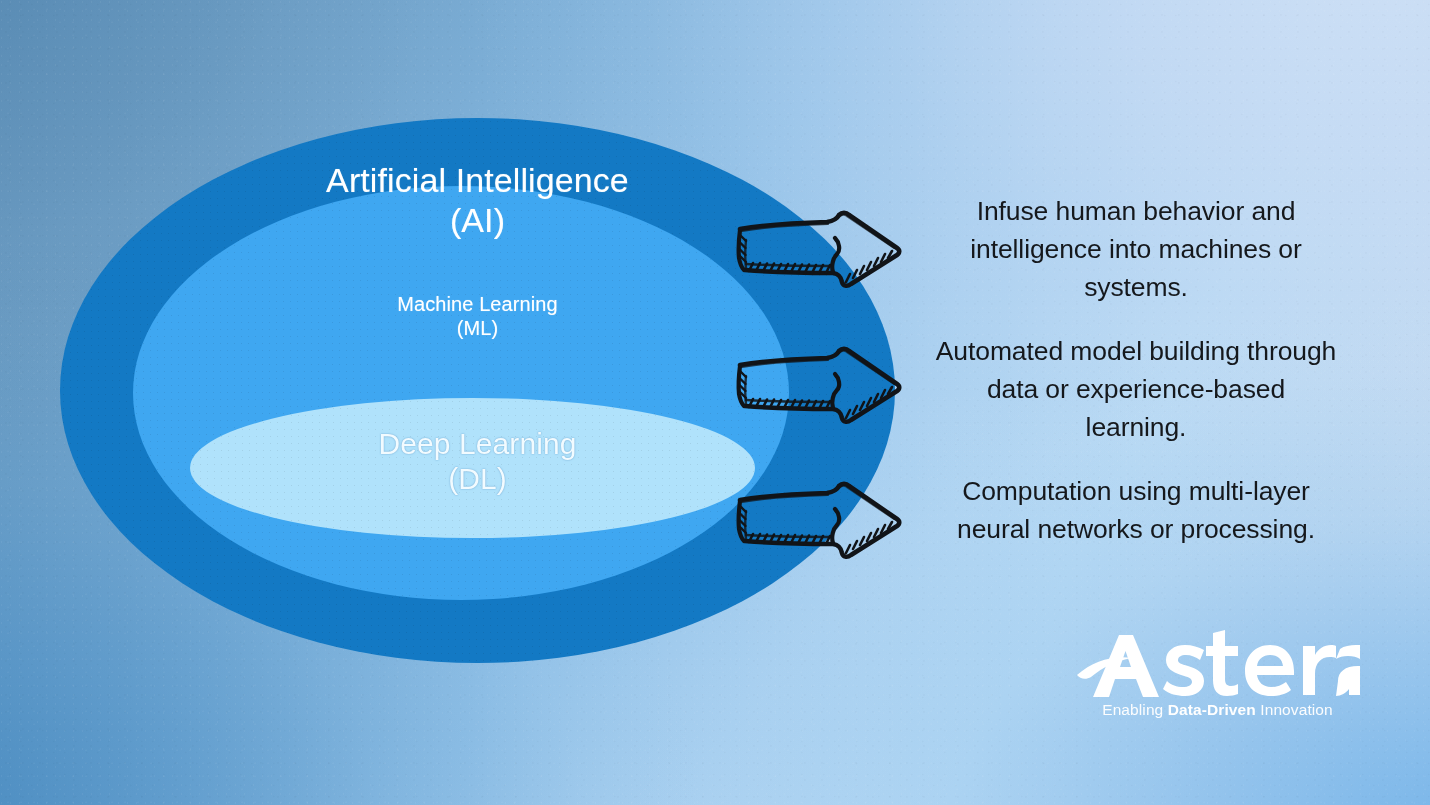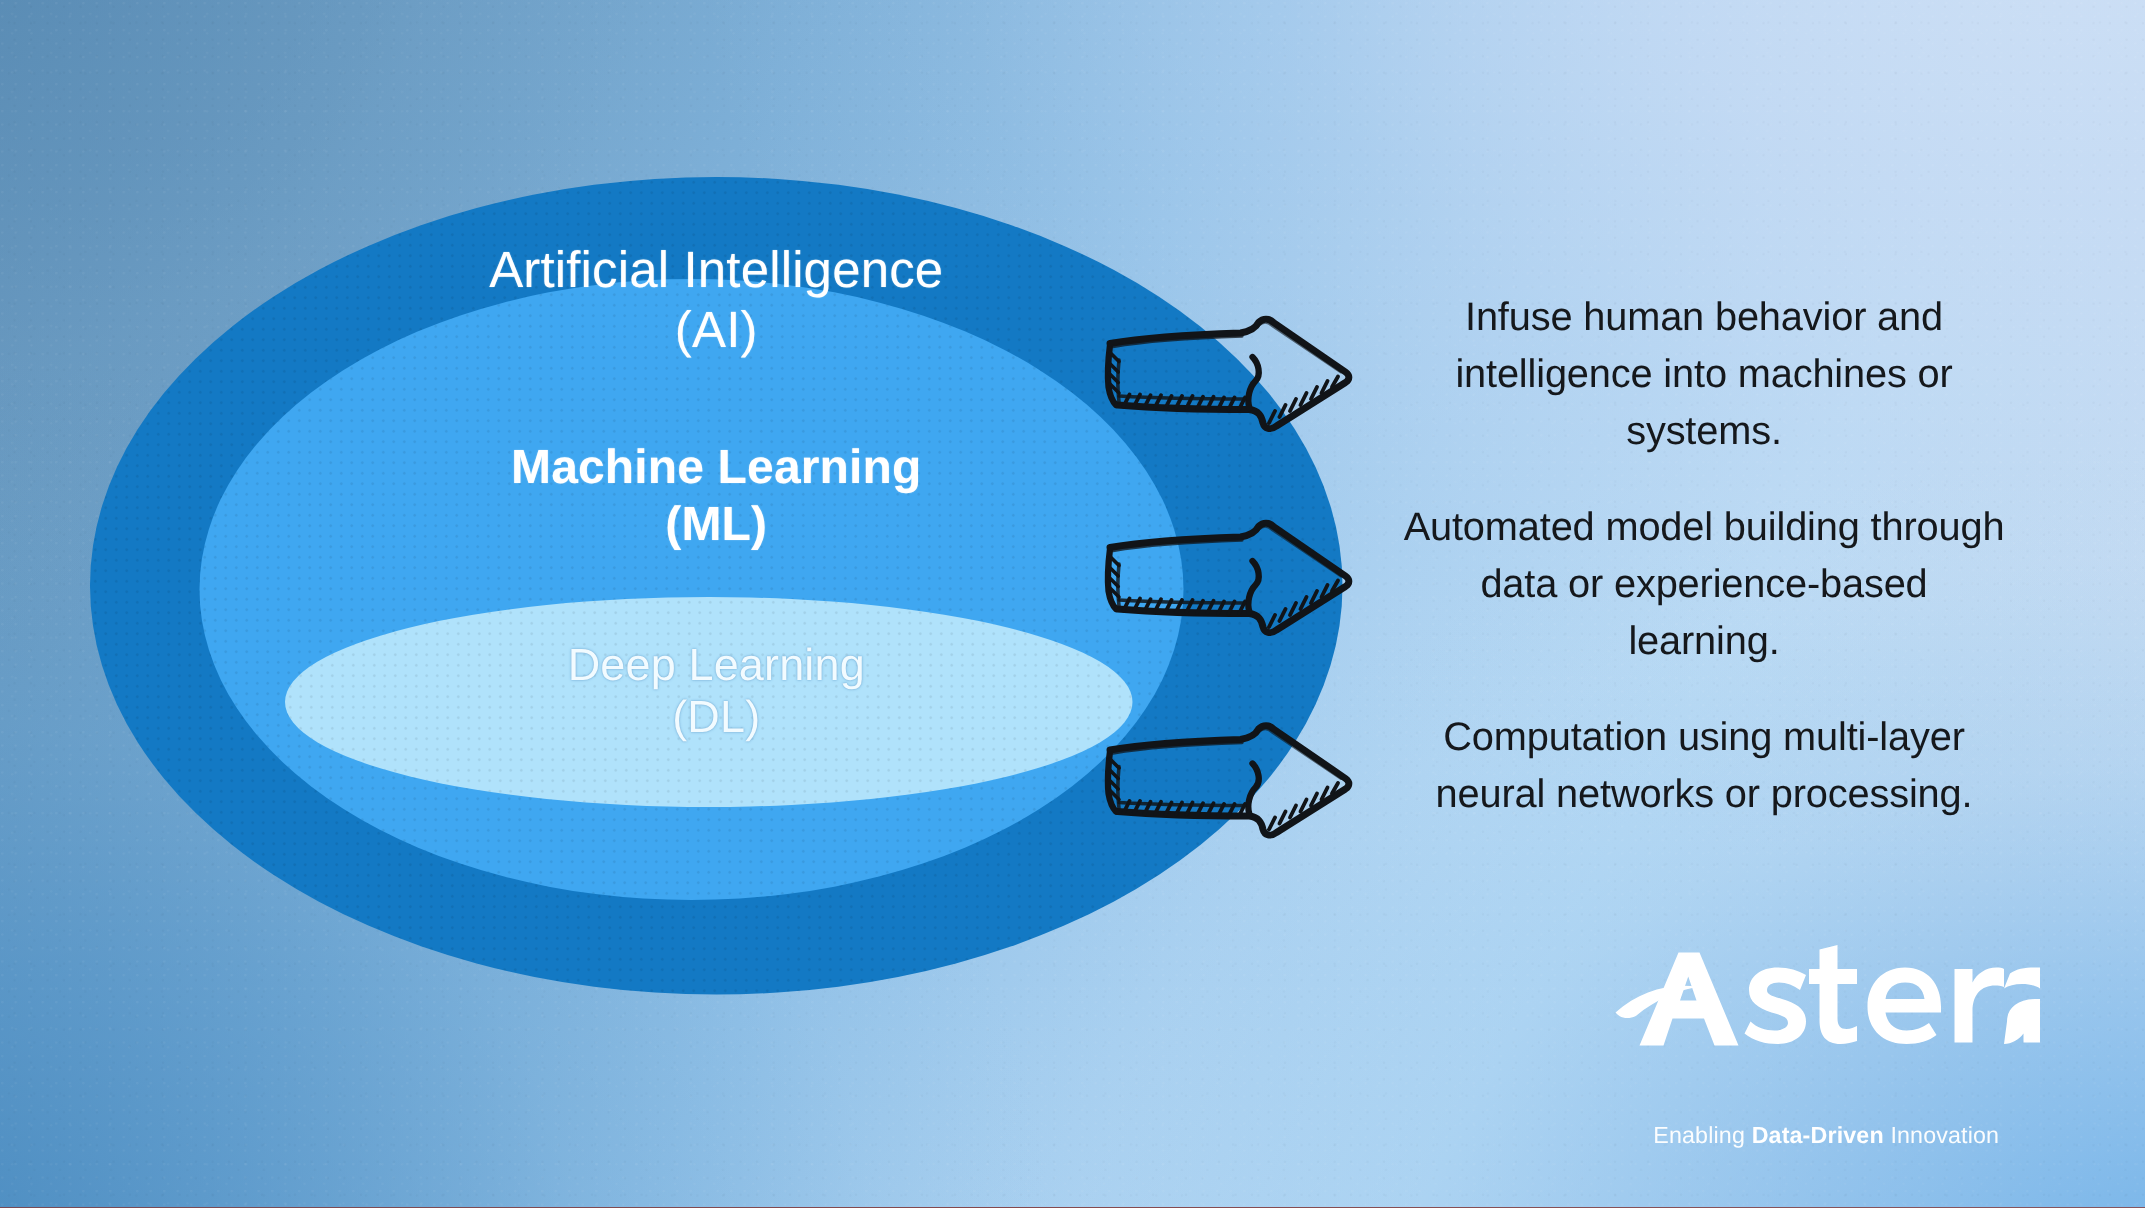--- a/index.html
+++ b/index.html
@@ -7,21 +7,21 @@
     margin: 0;
     padding: 0;
     background: #2a2a2a;
   }
   #stage {
     position: relative;
     width: 1430px;
     height: 805px;
     overflow: hidden;
     font-family: "Liberation Sans", sans-serif;
-    background: #ef4444;
+    background: #ec4899;
   }
 
   
   .bg-layer {
     position: absolute;
     inset: 0;
   }
   .bg-base {
     background: linear-gradient(118deg,
         #5f90b8 0%,
@@ -121,22 +121,22 @@
     pointer-events: none;
   }
   .label-ai {
     top: 42px;
     font-size: 34px;
     font-weight: 400;
     text-shadow: 0 0 1px rgba(255,255,255,0.45);
   }
   .label-ml {
     top: 175px;
-    font-size: 32px;
-    font-weight: 700;
+    font-size: 20px;
+    font-weight: 400;
     text-shadow: 0 0 1px rgba(255,255,255,0.5);
   }
   .label-dl {
     top: 308px;
     font-size: 30px;
     font-weight: 400;
     color: #f2fbff;
     text-shadow: 0 0 2px rgba(120,175,215,0.85), 0 0 1px rgba(120,175,215,0.9);
   }
 
@@ -178,21 +178,20 @@
   .logo-tag {
     position: absolute;
     left: 0;
     top: 74px;
     width: 285px;
     text-align: center;
     font-size: 15.5px;
     color: #ffffff;
     letter-spacing: 0.1px;
     white-space: nowrap;
-    margin-top: 48px;
   }
   .logo-tag b { font-weight: 700; }
   .logo-tag .lt { font-weight: 400; opacity: 0.97; }
 </style>
 </head>
 <body>
 
 <div id="stage">
 
   <div class="bg-layer bg-base"></div>

